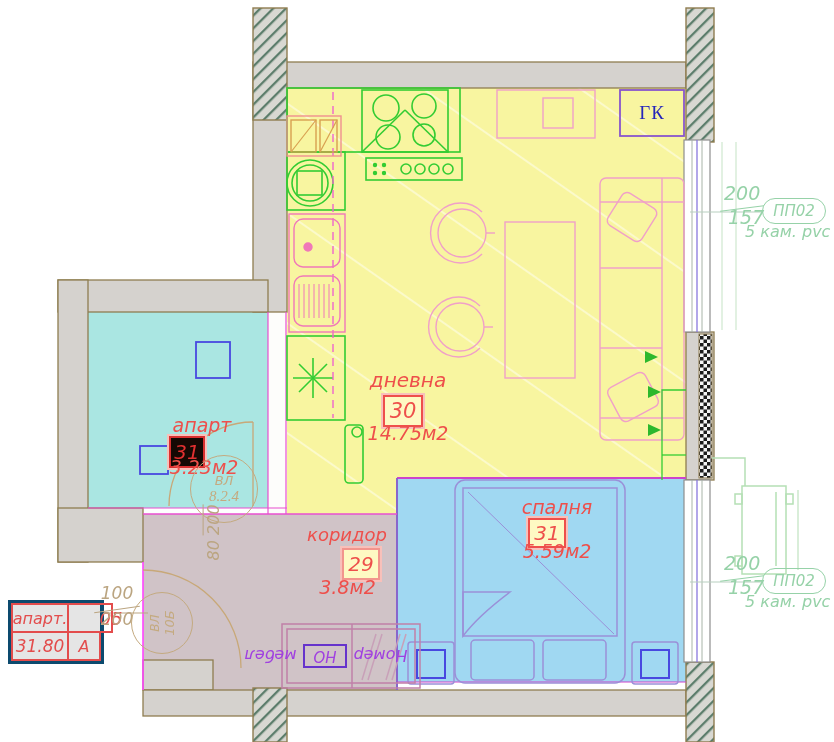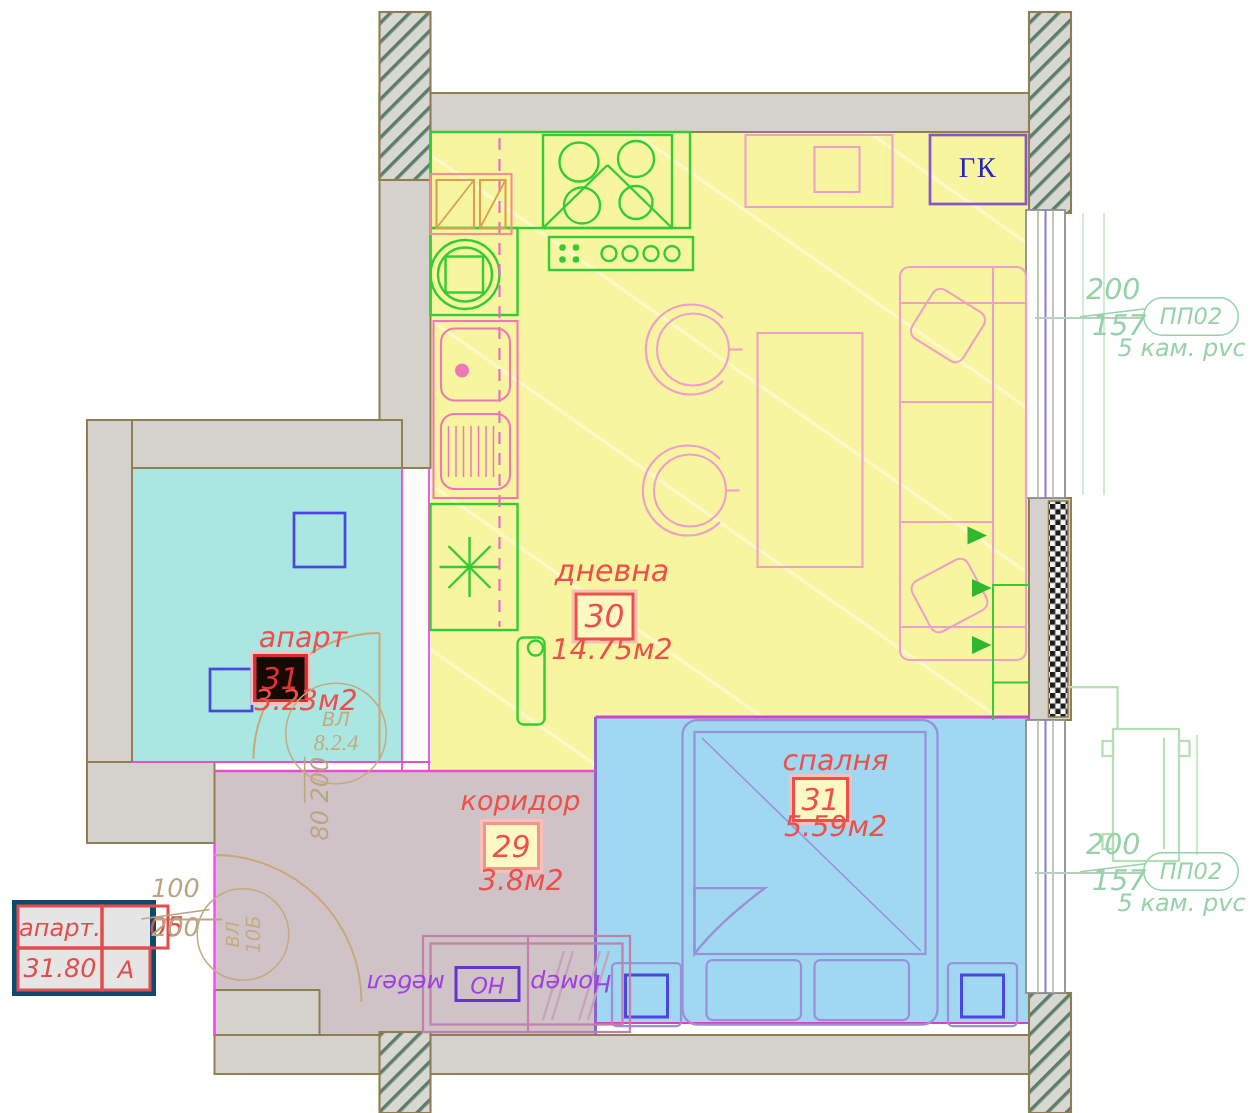--- a/index.html
+++ b/index.html
@@ -254,21 +254,21 @@
 
 <div class="t red center" style="left:358px;top:370px;width:100px;font-size:20px;">дневна</div>
 <div class="roombox" style="left:383px;top:395px;width:36px;height:28px;font-size:21px;">30</div>
 <div class="t red center" style="left:353px;top:424px;width:110px;font-size:19px;">14.75м2</div>
 
 <div class="t red center" style="left:162px;top:416px;width:80px;font-size:19px;">апарт</div>
 <div class="roombox dark" style="left:169px;top:436px;width:32px;height:28px;font-size:20px;">31</div>
 <div class="t red center" style="left:158px;top:458px;width:92px;font-size:19px;">3.23м2</div>
 
 <div class="t red center" style="left:297px;top:526px;width:100px;font-size:18px;">коридор</div>
-<div class="roombox light" style="left:322px;top:548px;width:34px;height:28px;font-size:20px;">29</div>
+<div class="roombox light" style="left:342px;top:548px;width:34px;height:28px;font-size:20px;">29</div>
 <div class="t red center" style="left:300px;top:578px;width:95px;font-size:19px;">3.8м2</div>
 
 <div class="t red center" style="left:507px;top:498px;width:100px;font-size:19px;">спалня</div>
 <div class="roombox" style="left:528px;top:518px;width:34px;height:26px;font-size:20px;">31</div>
 <div class="t red center" style="left:503px;top:542px;width:108px;font-size:19px;">5.59м2</div>
 
 <div class="t blue" style="left:620px;top:90px;width:64px;height:46px;display:flex;align-items:center;justify-content:center;
      font-family:'Liberation Serif',serif;font-style:normal;font-size:19px;letter-spacing:1px;">ГК</div>
 
 <div class="t green" style="left:724px;top:184px;font-size:19px;">200</div>

